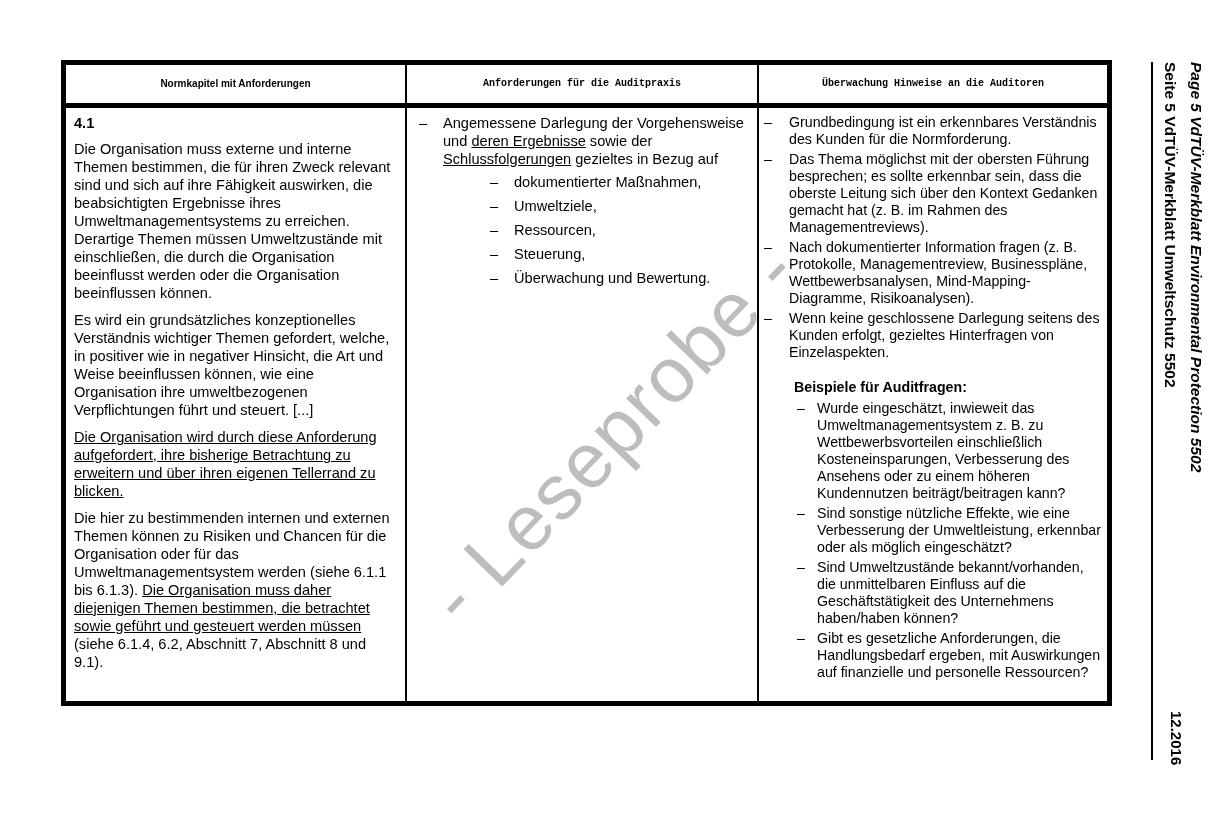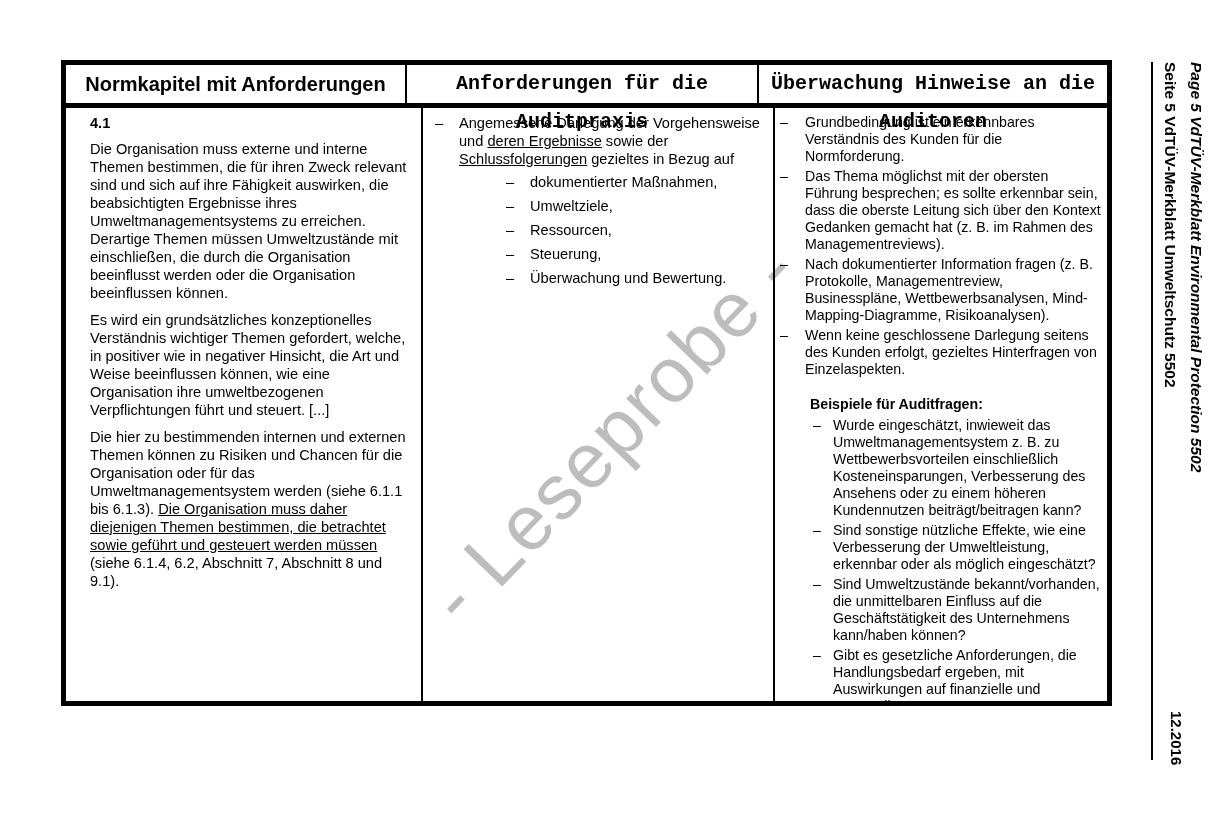--- a/index.html
+++ b/index.html
@@ -15,25 +15,25 @@
     transform:rotate(-46deg);transform-origin:50% 50%;
     pointer-events:none;
   }
   
   .doc-table{
     position:absolute;left:61px;top:60px;width:1051px;height:646px;
     border:5px solid #000;box-sizing:border-box;z-index:2;background:transparent;
   }
   .thead{display:grid;grid-template-columns:339px 352px 1fr;border-bottom:5px solid #000;}
   .th{
-    font-weight:bold;font-size:20px;text-align:center;
+    font-weight:bold;font-size:10px;text-align:center;
     height:38px;line-height:38px;box-sizing:border-box;
   }
   .th + .th{border-left:2px solid #000;font-family:Liberation Mono, monospace;}
-  .tbody{display:grid;grid-template-columns:339px 352px 1fr;height:593px;padding-left:16px;}
+  .tbody{display:grid;grid-template-columns:339px 352px 1fr;height:593px;}
   .td{box-sizing:border-box;font-size:14.6px;line-height:18px;overflow:hidden;}
   .td + .td{border-left:2px solid #000;}
   .td1{padding:6px 8px 0 8px;}
   .td2{padding:6px 6px 0 12px;}
   .td3{padding:6px 5px 0 5px;font-size:14.2px;line-height:17px;}
   
   .sec-head{display:flex;font-weight:bold;margin:0 0 6px 0;}
   .sec-num{width:37px;flex:none;}
   .p{margin:8px 0 9px 0;}
   .p.italic{}
@@ -74,20 +74,21 @@
     <div class="th">Überwachung Hinweise an die Auditoren</div>
   </div>
   <div class="tbody">
     <div class="td td1">
       <div class="sec-head">
         <span class="sec-num">4.1</span>
       </div>
       <div id="col1-paras">
           <div class="p"><span>Die Organisation muss externe und interne Themen bestimmen, die für ihren Zweck relevant sind und sich auf ihre Fähigkeit auswirken, die beabsichtigten Ergebnisse ihres Umweltmanagementsystems zu erreichen. Derartige Themen müssen Umweltzustände mit einschließen, die durch die Organisation beeinflusst werden oder die Organisation beeinflussen können.</span></div>
           <div class="p italic"><span>Es wird ein grundsätzliches konzeptionelles Verständnis wichtiger Themen gefordert, welche, in positiver wie in negativer Hinsicht, die Art und Weise beeinflussen können, wie eine Organisation ihre umweltbezogenen Verpflichtungen führt und steuert. [...]</span></div>
+          <div class="p italic"><span class="u">Die Organisation wird durch diese Anforderung aufgefordert, ihre bisherige Betrachtung zu erweitern und über ihren eigenen Tellerrand zu blicken.</span></div>
           <div class="p italic"><span>Die hier zu bestimmenden internen und externen Themen können zu Risiken und Chancen für die Organisation oder für das Umweltmanagementsystem werden (siehe 6.1.1 bis 6.1.3). </span><span class="u">Die Organisation muss daher diejenigen Themen bestimmen, die betrachtet sowie geführt und gesteuert werden müssen</span><span> (siehe 6.1.4, 6.2, Abschnitt 7, Abschnitt 8 und 9.1).</span></div>
         </div>
     </div>
     <div class="td td2">
       <div id="col2-list">
           <div class="li">
             <span class="mk">–</span>
             <div><span>Angemessene Darlegung der Vorgehensweise und </span><span class="u">deren Ergebnisse</span><span> sowie der </span><span class="u">Schlussfolgerungen</span><span> gezieltes in Bezug auf</span><div class="sublist2">
                 <div class="subli">
                   <span class="mk">–</span>
@@ -137,21 +138,21 @@
           <div class="q">
             <span class="mk">–</span>
             <span>Wurde eingeschätzt, inwieweit das Umweltmanagementsystem z. B. zu Wettbewerbsvorteilen einschließlich Kosteneinsparungen, Verbesserung des Ansehens oder zu einem höheren Kundennutzen beiträgt/beitragen kann?</span>
           </div>
           <div class="q">
             <span class="mk">–</span>
             <span>Sind sonstige nützliche Effekte, wie eine Verbesserung der Umweltleistung, erkennbar oder als möglich eingeschätzt?</span>
           </div>
           <div class="q">
             <span class="mk">–</span>
-            <span>Sind Umweltzustände bekannt/vorhanden, die unmittelbaren Einfluss auf die Geschäftstätigkeit des Unternehmens kann/haben können?</span>
+            <span>Sind Umweltzustände bekannt/vorhanden, die unmittelbaren Einfluss auf die Geschäftstätigkeit des Unternehmens haben/haben können?</span>
           </div>
           <div class="q">
             <span class="mk">–</span>
             <span>Gibt es gesetzliche Anforderungen, die Handlungsbedarf ergeben, mit Auswirkungen auf finanzielle und personelle Ressourcen?</span>
           </div>
         </div>
     </div>
   </div>
 </div>
 

